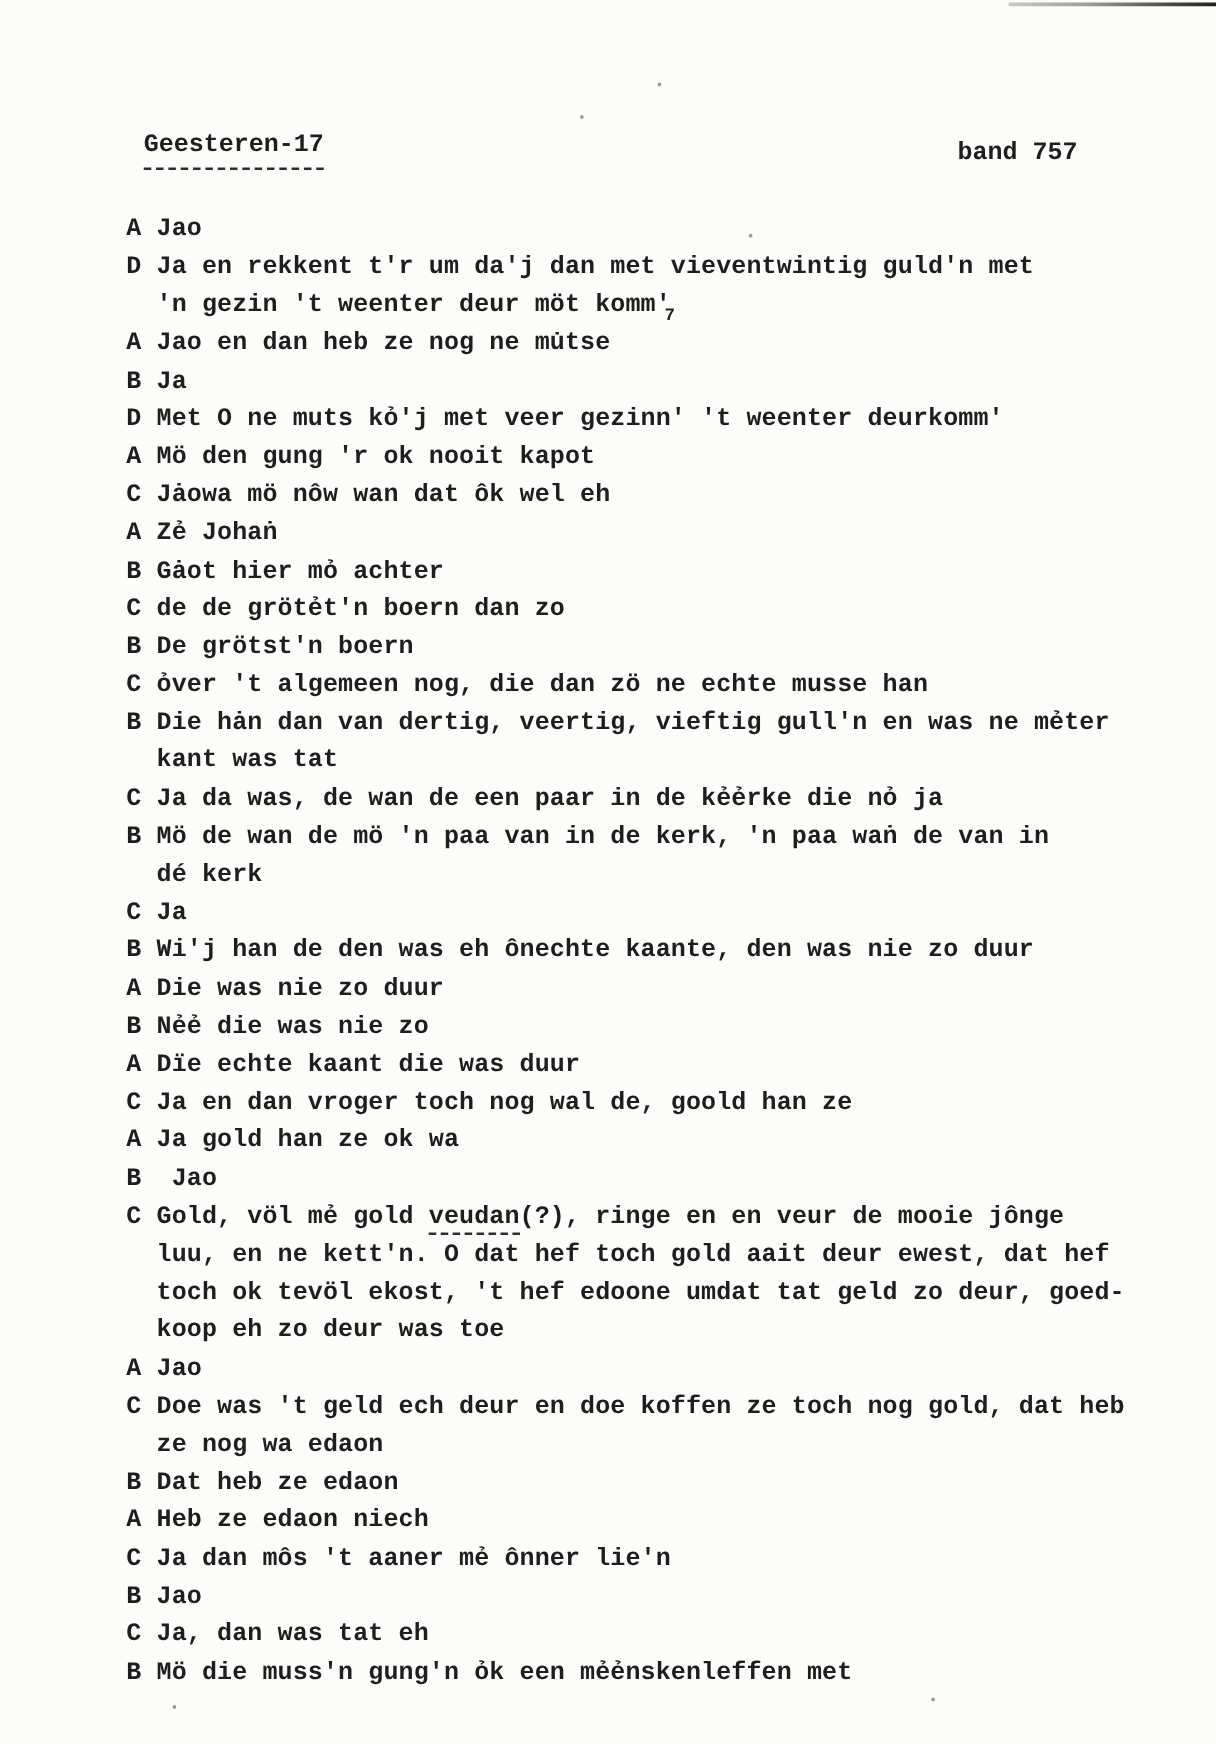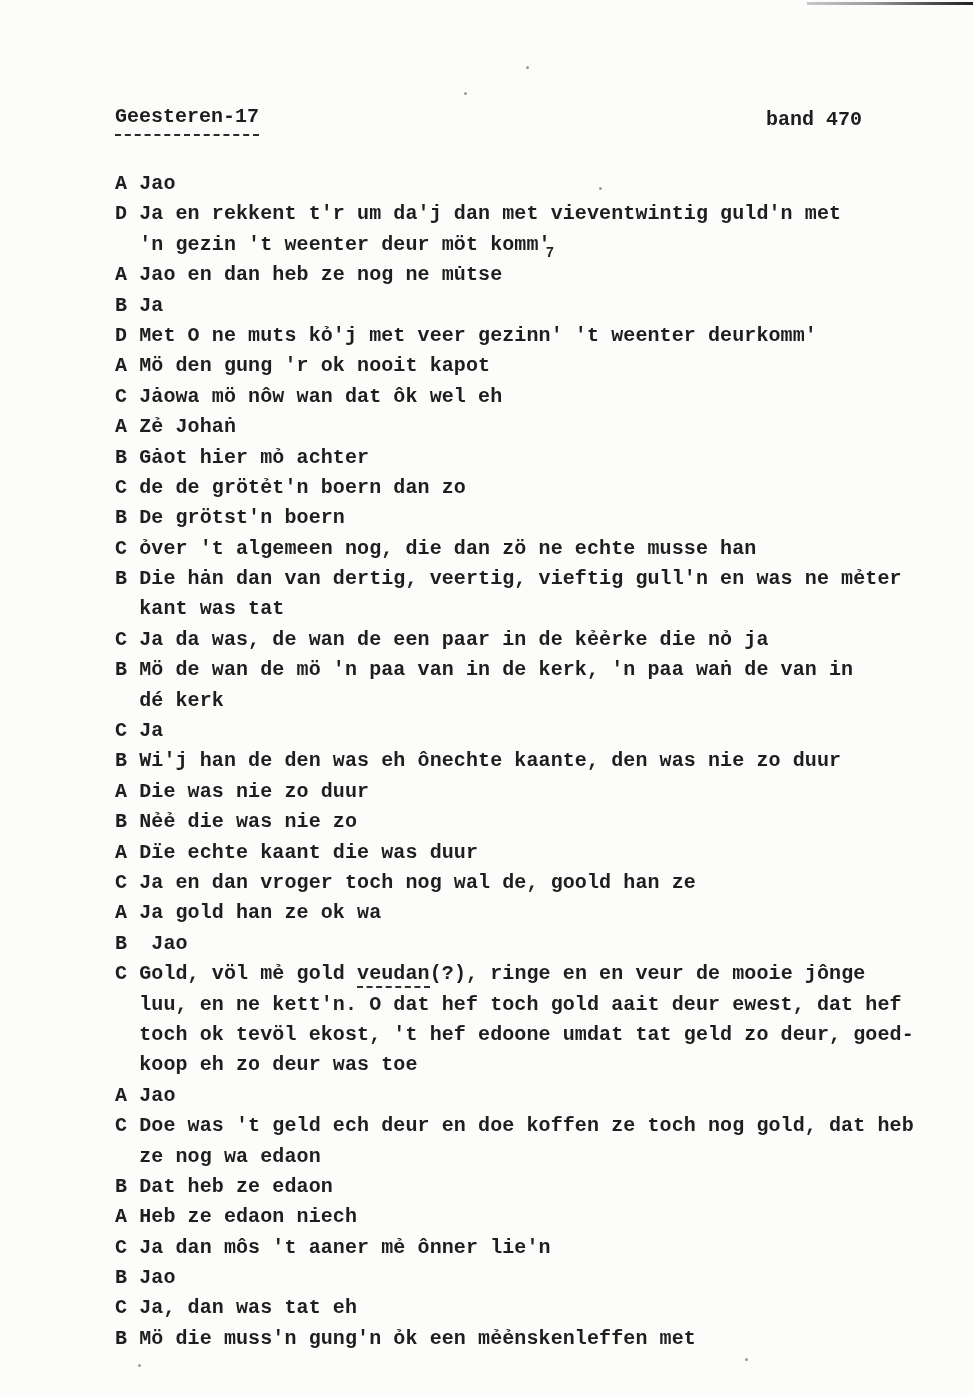--- a/index.html
+++ b/index.html
@@ -12,29 +12,29 @@
     font-weight: bold;
     color: #1e1e1e;
   }
   .artifact-top-line {
     position: absolute; top: 2px; right: 0;
     width: 166px; height: 3px;
     background: linear-gradient(to right, #c9c9c9, #9a9a9a 40%, #555 72%, #1f1f1f);
   }
   .header {
     position: absolute; left: 115px; top: 104px; width: 747px;
-    display: flex; justify-content: space-between; align-items: center;
+    display: flex; justify-content: space-between; align-items: flex-end;
     font-size: 20px; line-height: 26px;
   }
   .title {
     border-bottom: 2px dashed #2b2b2b;
     padding-bottom: 4px;
   }
   .transcript {
-    position: absolute; left: 115px; top: 169px;
+    position: absolute; left: 101px; top: 169px;
     font-size: 20px; line-height: 30.4px;
     white-space: pre;
     letter-spacing: 0.1px;
   }
   .line { height: 30.4px; }
   .uword {
     border-bottom: 2px dashed #2e2e2e;
     padding-bottom: 1px;
   }
   sub.subnum {
@@ -47,21 +47,21 @@
     background: #4a4a4a; border-radius: 50%; opacity: 0.55;
   }
 </style>
 </head>
 <body>
 
 <div class="artifact-top-line"></div>
 
 <div class="header">
   <span class="title">Geesteren-17</span>
-  <span class="band">band 470</span>
+  <span class="band">band 757</span>
 </div>
 
 <div class="transcript"><div class="line">A Jao</div><div class="line">D Ja en rekkent t'r um da'j dan met vieventwintig guld'n met</div><div class="line"><span>  'n gezin 't weenter deur möt komm'</span><sub class="subnum">7</sub></div><div class="line">A Jao en dan heb ze nog ne mu̇tse</div><div class="line">B Ja</div><div class="line">D Met O ne muts kỏ'j met veer gezinn' 't weenter deurkomm'</div><div class="line">A Mö den gung 'r ok nooit kapot</div><div class="line">C Jȧowa mö nôw wan dat ôk wel eh</div><div class="line">A Zẻ Johaṅ</div><div class="line">B Gȧot hier mỏ achter</div><div class="line">C de de grötẻt'n boern dan zo</div><div class="line">B De grötst'n boern</div><div class="line">C ỏver 't algemeen nog, die dan zö ne echte musse han</div><div class="line">B Die hȧn dan van dertig, veertig, vieftig gull'n en was ne mẻter</div><div class="line">  kant was tat</div><div class="line">C Ja da was, de wan de een paar in de kẻẻrke die nỏ ja</div><div class="line">B Mö de wan de mö 'n paa van in de kerk, 'n paa waṅ de van in</div><div class="line">  dé kerk</div><div class="line">C Ja</div><div class="line">B Wi'j han de den was eh ônechte kaante, den was nie zo duur</div><div class="line">A Die was nie zo duur</div><div class="line">B Nẻẻ die was nie zo</div><div class="line">A Dïe echte kaant die was duur</div><div class="line">C Ja en dan vroger toch nog wal de, goold han ze</div><div class="line">A Ja gold han ze ok wa</div><div class="line">B  Jao</div><div class="line"><span>C Gold, völ mẻ gold </span><span class="uword">veudan</span><span>(?), ringe en en veur de mooie jônge</span></div><div class="line">  luu, en ne kett'n. O dat hef toch gold aait deur ewest, dat hef</div><div class="line">  toch ok tevöl ekost, 't hef edoone umdat tat geld zo deur, goed-</div><div class="line">  koop eh zo deur was toe</div><div class="line">A Jao</div><div class="line">C Doe was 't geld ech deur en doe koffen ze toch nog gold, dat heb</div><div class="line">  ze nog wa edaon</div><div class="line">B Dat heb ze edaon</div><div class="line">A Heb ze edaon niech</div><div class="line">C Ja dan môs 't aaner mẻ ônner lie'n</div><div class="line">B Jao</div><div class="line">C Ja, dan was tat eh</div><div class="line">B Mö die muss'n gung'n ỏk een mẻẻnskenleffen met</div></div>
 
 <div class="speck" style="left:526px; top:66px;"></div>
 <div class="speck" style="left:599px; top:187px;"></div>
 <div class="speck" style="left:464px; top:92px;"></div>
 <div class="speck" style="left:138px; top:1364px;"></div>
 <div class="speck" style="left:745px; top:1358px;"></div>
 

